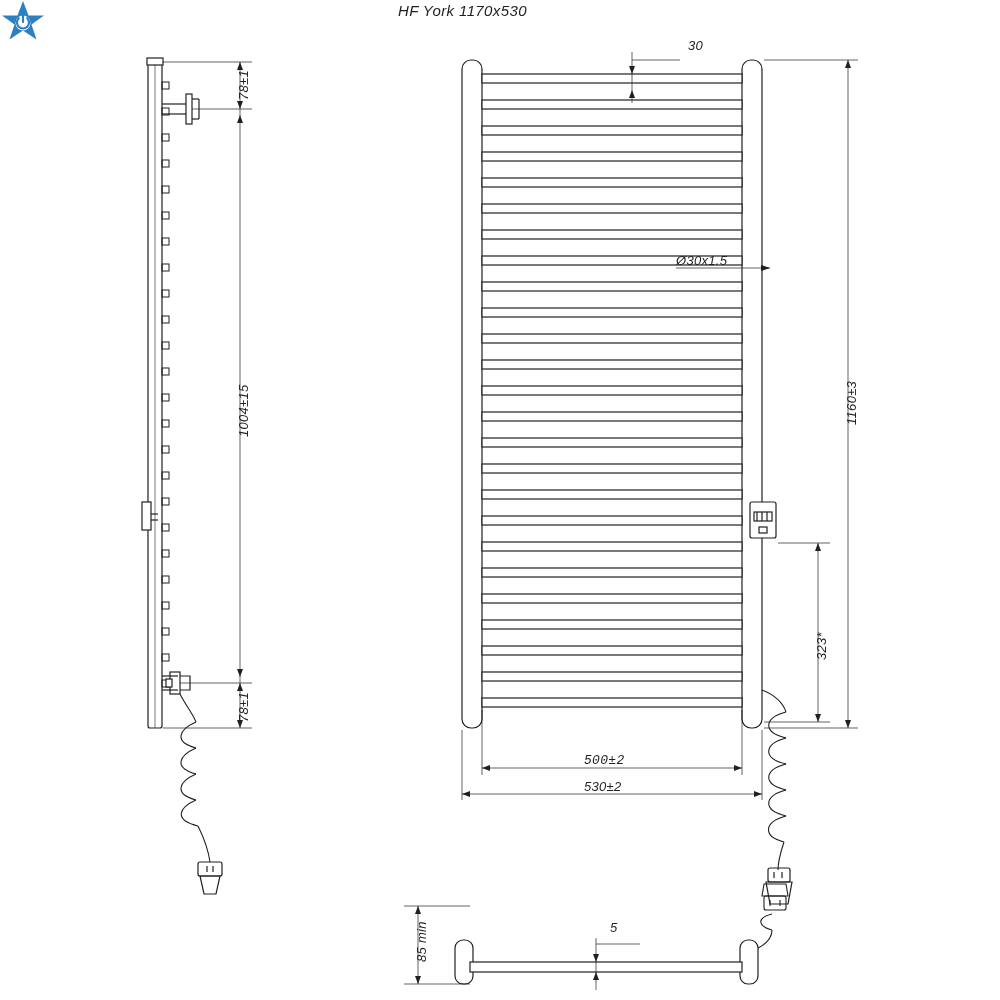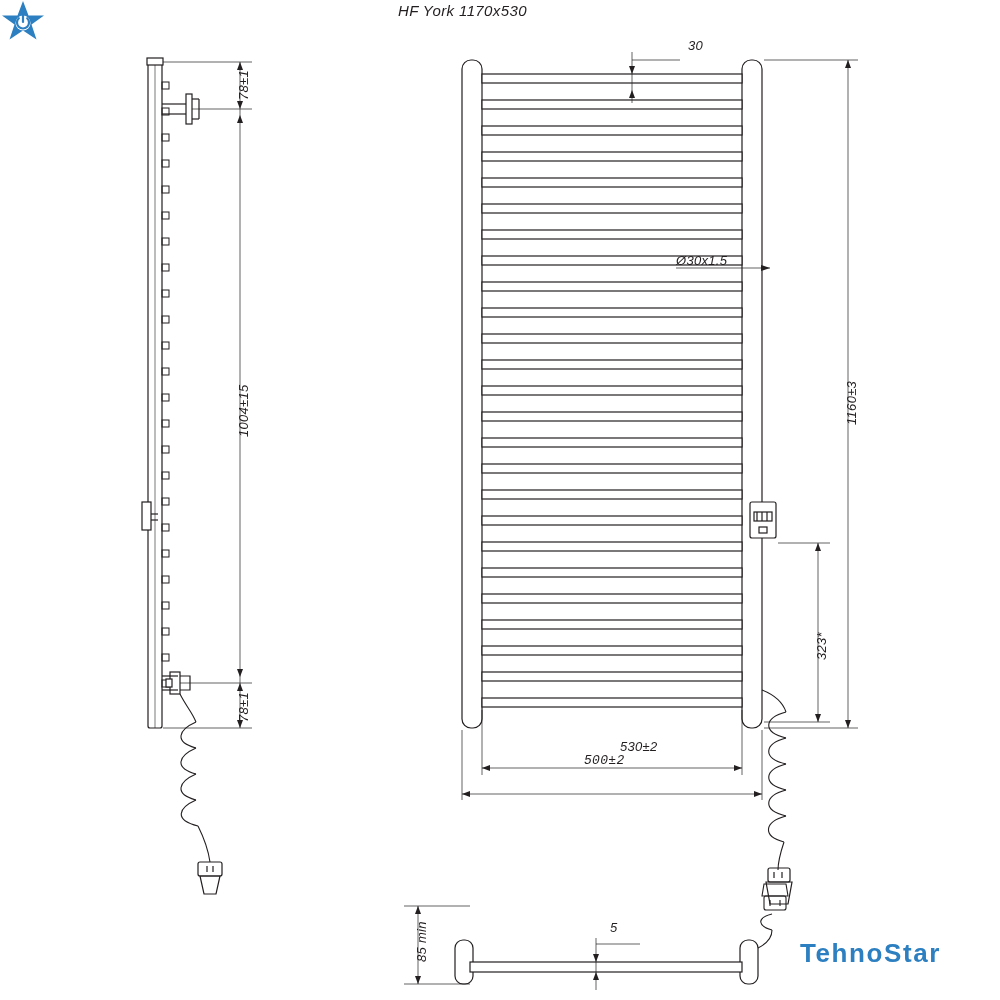--- a/index.html
+++ b/index.html
@@ -316,26 +316,25 @@
   <div class="dim" style="left:676px; top:253px;">Ø30x1.5</div>
 
   <div class="dim rot" style="left:236px; top:100px;">78±1</div>
   <div class="dim rot" style="left:236px; top:437px;">1004±15</div>
   <div class="dim rot" style="left:236px; top:722px;">78±1</div>
 
   <div class="dim rot" style="left:844px; top:425px;">1160±3</div>
   <div class="dim rot" style="left:814px; top:660px;">323*</div>
 
   <div class="dim" style="left:584px; top:753px;font-family:Liberation Mono, monospace;">500±2</div>
-  <div class="dim" style="left:584px; top:739px;margin-left:36px;">530±2</div>
+  <div class="dim" style="left:584px; top:779px;">530±2</div>
 
   <div class="dim rot" style="left:414px; top:962px;">85 min</div>
   <div class="dim" style="left:610px; top:920px;">5</div>
 
   <svg class="brand-star" viewBox="0 0 46 46">
     <path d="M23 1 L28.5 15.5 L44 15.5 L31.5 24.5 L36.5 39.5 L23 30.5 L9.5 39.5 L14.5 24.5 L2 15.5 L17.5 15.5 Z" fill="#2c7fc0"></path>
     <circle cx="23" cy="23" r="7.5" fill="#ffffff"></circle>
     <path d="M23 15.5 L23 22" stroke="#2c7fc0" stroke-width="2.2" fill="none" stroke-linecap="round"></path>
     <path d="M18.8 18.2 A 6 6 0 1 0 27.2 18.2" stroke="#2c7fc0" stroke-width="2.2" fill="none" stroke-linecap="round"></path>
   </svg>
-  <div class="brand">TehnoStar</div>
 
 </div>
 
 </body></html>

